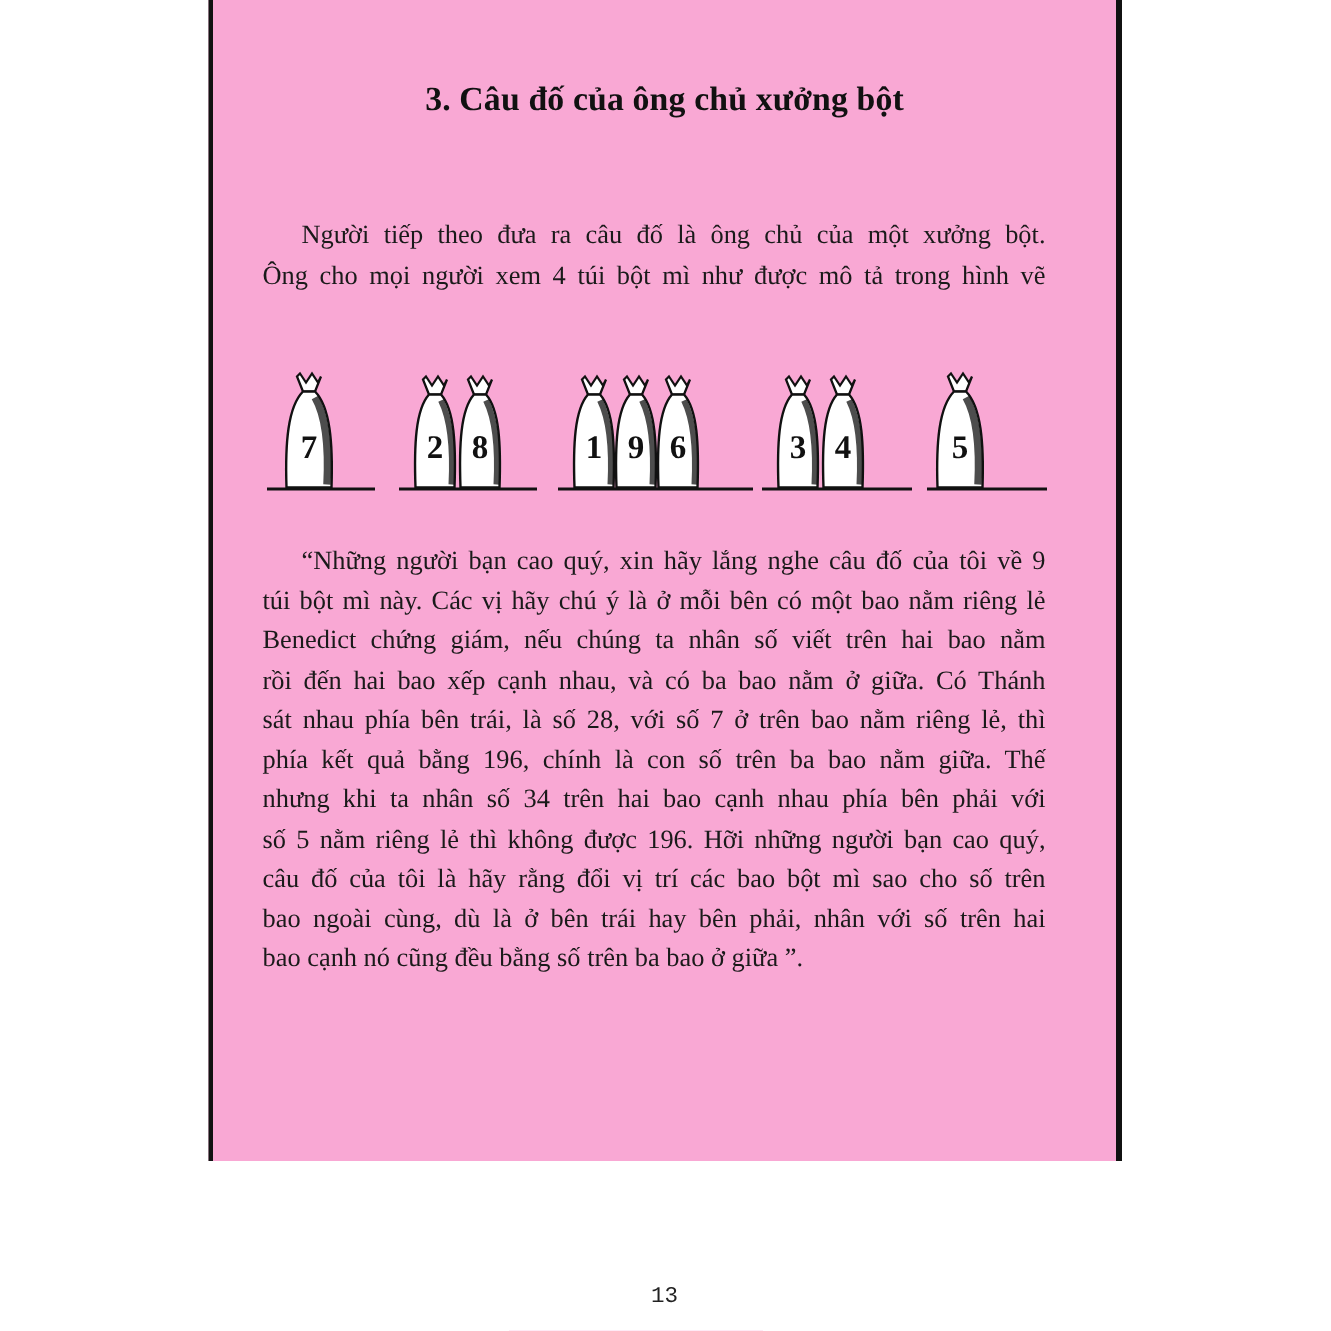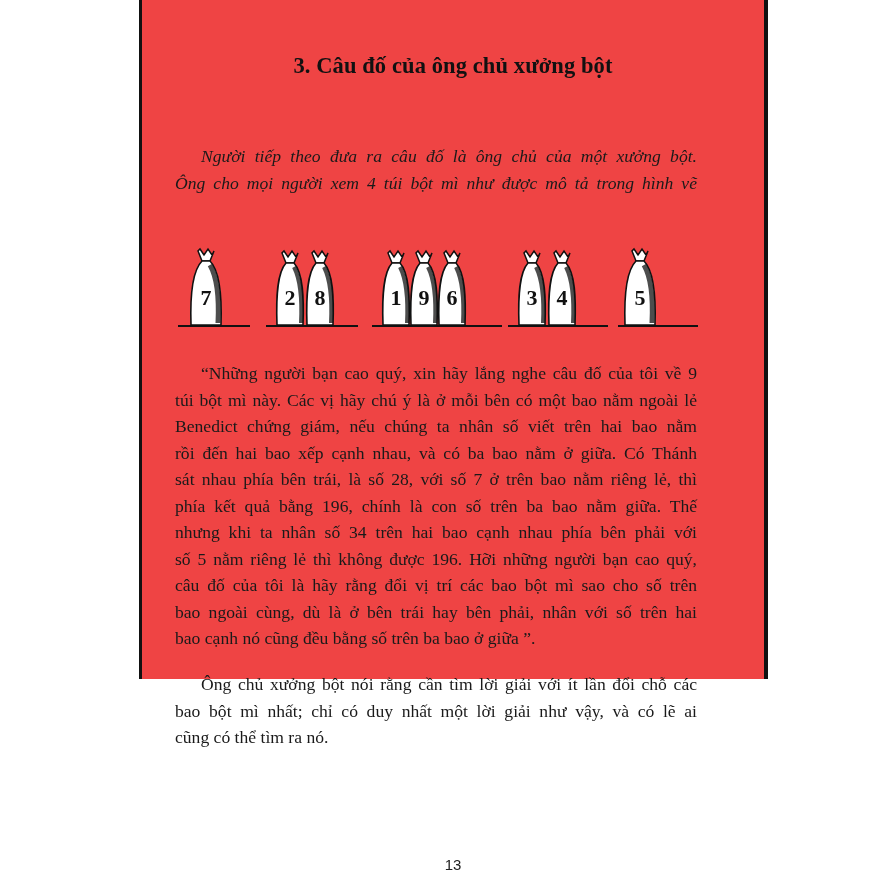--- a/index.html
+++ b/index.html
@@ -13,25 +13,24 @@
       position: relative;
       overflow: hidden;
       font-family: "DejaVu Serif", "Liberation Serif", serif;
       color: #1a1a1a;
     }
     .page {
       position: absolute;
       left: 139px;
       top: 0;
       width: 602px;
-      height: 679px;
+      height: 774px;
       border-left: 3px solid #111;
       border-right: 4px solid #111;
-      background: #ef4444;
-      padding-left: 20px;
+      background: #f9a8d4;
     }
     .title {
       position: absolute;
       top: 53px;
       left: 0;
       right: 0;
       text-align: center;
       font-family: "Liberation Serif", serif;
       font-weight: bold;
       font-size: 22.5px;
@@ -51,21 +50,21 @@
     }
     .para .line {
       display: block;
       white-space: nowrap;
       text-align-last: justify;
     }
     .para .line.last {
       text-align-last: left;
     }
     .indent { padding-left: 26px; }
-    .p1 { top: 143px; font-style: italic; }
+    .p1 { top: 143px; }
     .p2 { top: 360px; }
     .p3 { top: 671px; }
 
     .bags-figure {
       position: absolute;
       left: 36px;
       top: 245px;
       width: 520px;
       height: 90px;
     }
@@ -98,21 +97,21 @@
       background: #111;
       bottom: 8px;
     }
 
     .page-number {
       position: absolute;
       top: 856px;
       left: 0;
       right: 0;
       text-align: center;
-      font-family: Liberation Sans, sans-serif;
+      font-family: Liberation Mono, monospace;
       font-size: 15px;
       color: #222;
     }
   </style>
 </head>
 <body>
 
 <div class="page">
 
   <div class="title">3. Câu đố của ông chủ xưởng bột</div>
@@ -213,32 +212,27 @@
           <path d="M14 16 C4 26 2 50 3 80 L33 80 C34 50 32 26 22 16 Z" fill="#fff" stroke="#111" stroke-width="1.6"></path>
           <path d="M22 20 C30 34 31 58 30 78" stroke="#111" stroke-width="5" fill="none" opacity="0.75"></path>
         </svg>
         <div class="bag-num">5</div>
       </div>
     </div>
   </div>
 
   <div class="para p2">
     <span class="line indent">“Những người bạn cao quý, xin hãy lắng nghe câu đố của tôi về 9</span>
-    <span class="line">túi bột mì này. Các vị hãy chú ý là ở mỗi bên có một bao nằm ngoài lẻ</span>
+    <span class="line">túi bột mì này. Các vị hãy chú ý là ở mỗi bên có một bao nằm riêng lẻ</span>
     <span class="line">Benedict chứng giám, nếu chúng ta nhân số viết trên hai bao nằm</span>
     <span class="line">rồi đến hai bao xếp cạnh nhau, và có ba bao nằm ở giữa. Có Thánh</span>
     <span class="line">sát nhau phía bên trái, là số 28, với số 7 ở trên bao nằm riêng lẻ, thì</span>
     <span class="line">phía kết quả bằng 196, chính là con số trên ba bao nằm giữa. Thế</span>
     <span class="line">nhưng khi ta nhân số 34 trên hai bao cạnh nhau phía bên phải với</span>
     <span class="line">số 5 nằm riêng lẻ thì không được 196. Hỡi những người bạn cao quý,</span>
     <span class="line">câu đố của tôi là hãy rằng đổi vị trí các bao bột mì sao cho số trên</span>
     <span class="line">bao ngoài cùng, dù là ở bên trái hay bên phải, nhân với số trên hai</span>
     <span class="line last">bao cạnh nó cũng đều bằng số trên ba bao ở giữa ”.</span>
   </div>
 
-  <div class="para p3">
-    <span class="line indent">Ông chủ xưởng bột nói rằng cần tìm lời giải với ít lần đổi chỗ các</span>
-    <span class="line">bao bột mì nhất; chỉ có duy nhất một lời giải như vậy, và có lẽ ai</span>
-    <span class="line last">cũng có thể tìm ra nó.</span>
-  </div>
 
   <div class="page-number">13</div>
 </div>
 
 </body></html>

